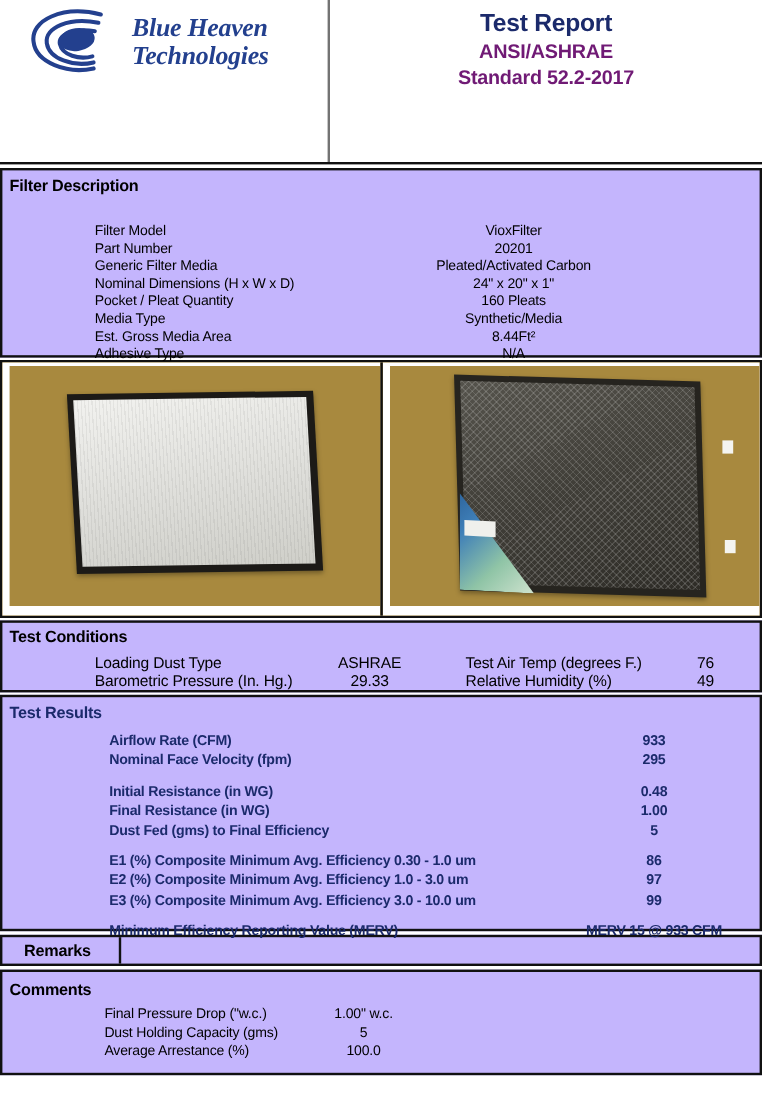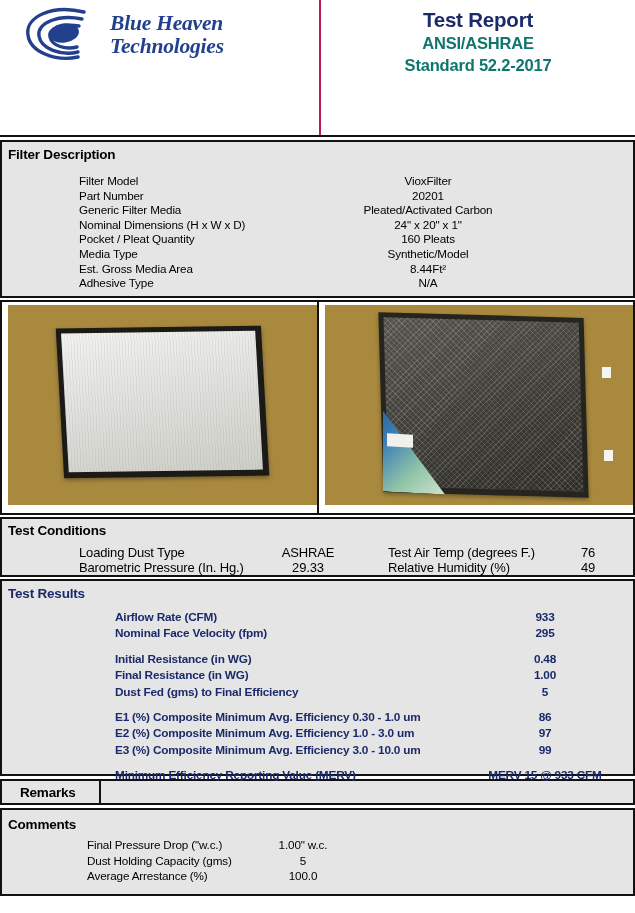--- a/index.html
+++ b/index.html
@@ -16,33 +16,33 @@
     position: relative;
     width: 635px; height: 913px;
     box-sizing: border-box;
     background: #fff;
   }
 
   
   .frame {
     border: 2px solid #111;
     box-sizing: border-box;
-    background: #e5e5e5;
+    background: #c4b5fd;
   }
 
   
   .header {
     height: 135px;
     display: flex;
     align-items: stretch;
     border-bottom: 2px solid #111;
   }
   .header-left {
-    width: 321px;
-    border-right: 2px solid #be185d;
+    width: 275px;
+    border-right: 2px solid #737373;
     box-sizing: border-box;
     position: relative;
   }
   .header-right {
     flex: 1;
     display: flex;
     flex-direction: column;
     align-items: center;
     padding-top: 9px;
     box-sizing: border-box;
@@ -68,21 +68,21 @@
   .logo-text div { white-space: nowrap; }
 
   .rpt-title {
     color: #1b2a6b;
     font-weight: bold;
     font-size: 20.5px;
     letter-spacing: -0.2px;
     line-height: 1.12;
   }
   .rpt-sub {
-    color: #0f766e;
+    color: #701a75;
     font-weight: bold;
     font-size: 16.5px;
     letter-spacing: -0.2px;
     line-height: 1.35;
   }
 
   
   .sec-head {
     font-weight: bold;
     font-size: 13.5px;
@@ -90,21 +90,21 @@
   }
   .sec-head.blue { color: #1b2a6b; }
 
   
   .desc-box {
     margin-top: 3px;
     height: 158px;
     position: relative;
     padding: 5px 0 0 6px;
   }
-  .desc-rows { margin-top: 12px; position: relative; }
+  .desc-rows { margin-top: 24px; position: relative; }
   .drow {
     position: relative;
     height: 14.6px;
     font-size: 11.7px;
     letter-spacing: -0.15px;
   }
   .drow .lab { position: absolute; left: 71px; white-space: nowrap; }
   .drow .val {
     position: absolute; left: 300px; width: 240px;
     text-align: center; white-space: nowrap;
@@ -218,21 +218,21 @@
   .res-rows { margin-top: 9px; position: relative; }
   .rrow {
     position: relative;
     height: 16.4px;
     font-size: 11.8px;
     font-weight: bold;
     color: #1b2a6b;
     letter-spacing: -0.2px;
   }
   .rrow.gap { margin-top: 9px; }
-  .rrow .lab { position: absolute; left: 83px; white-space: nowrap; margin-left: 24px; }
+  .rrow .lab { position: absolute; left: 83px; white-space: nowrap; }
   .rrow .val {
     position: absolute; left: 468px; width: 138px;
     text-align: center; white-space: nowrap;
   }
 
   
   .remarks-box {
     margin-top: 3px;
     height: 26px;
     display: flex;
@@ -313,21 +313,21 @@
       <div class="drow">
         <span class="lab">Nominal Dimensions (H x W x D)</span>
         <span class="val">24" x 20" x 1"</span>
       </div>
       <div class="drow">
         <span class="lab">Pocket / Pleat Quantity</span>
         <span class="val">160 Pleats</span>
       </div>
       <div class="drow">
         <span class="lab">Media Type</span>
-        <span class="val">Synthetic/Model</span>
+        <span class="val">Synthetic/Media</span>
       </div>
       <div class="drow">
         <span class="lab">Est. Gross Media Area</span>
         <span class="val">8.44Ft²</span>
       </div>
       <div class="drow">
         <span class="lab">Adhesive Type</span>
         <span class="val">N/A</span>
       </div>
     </div>

